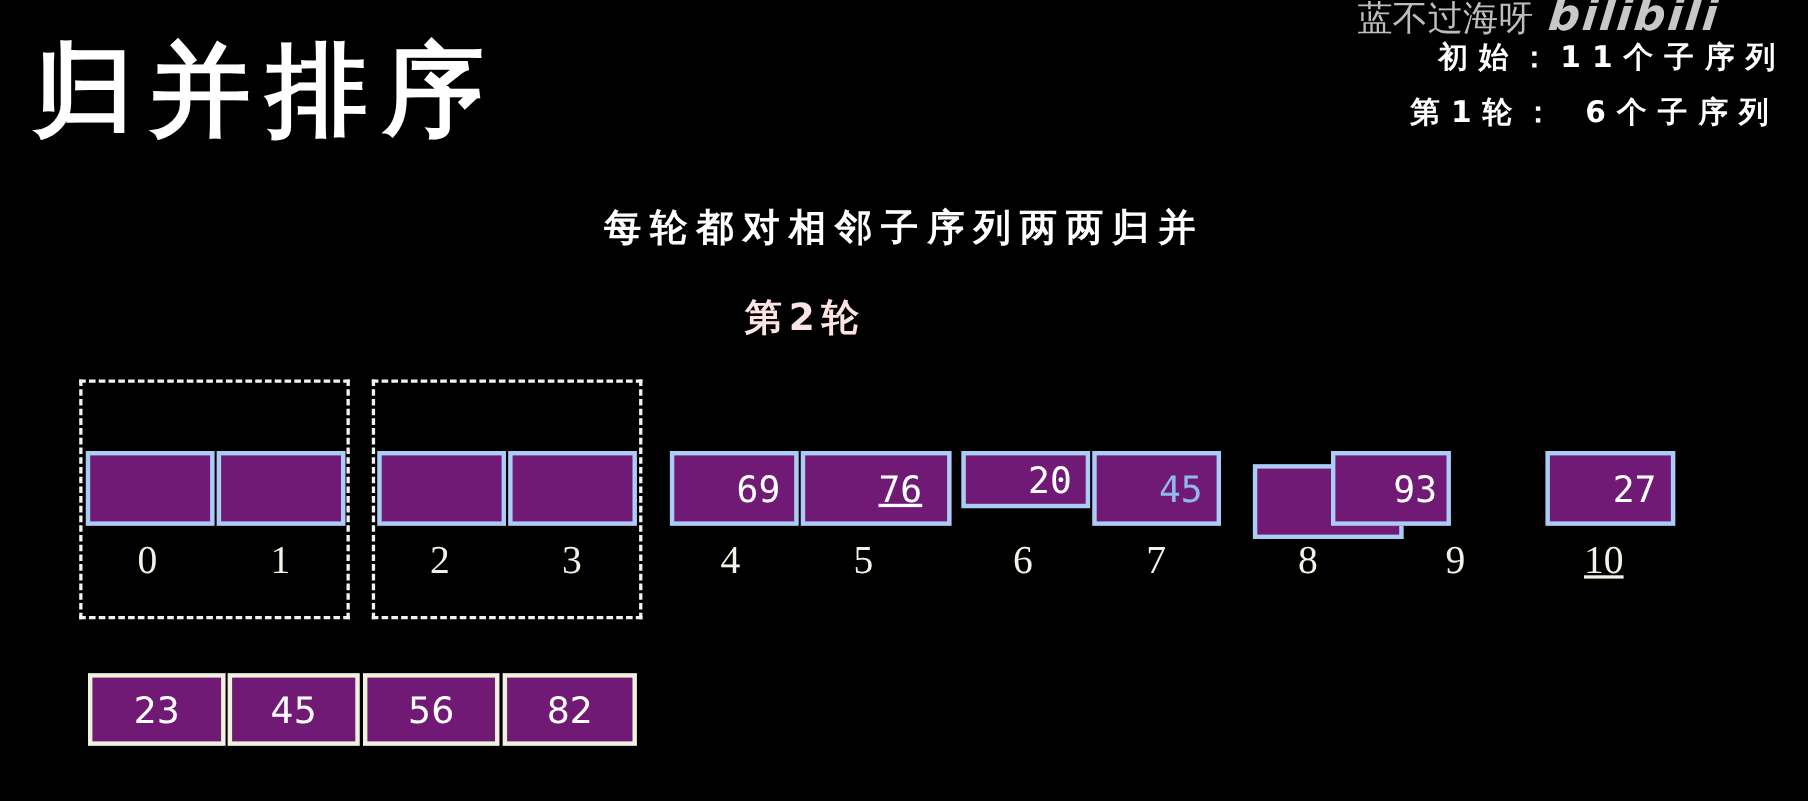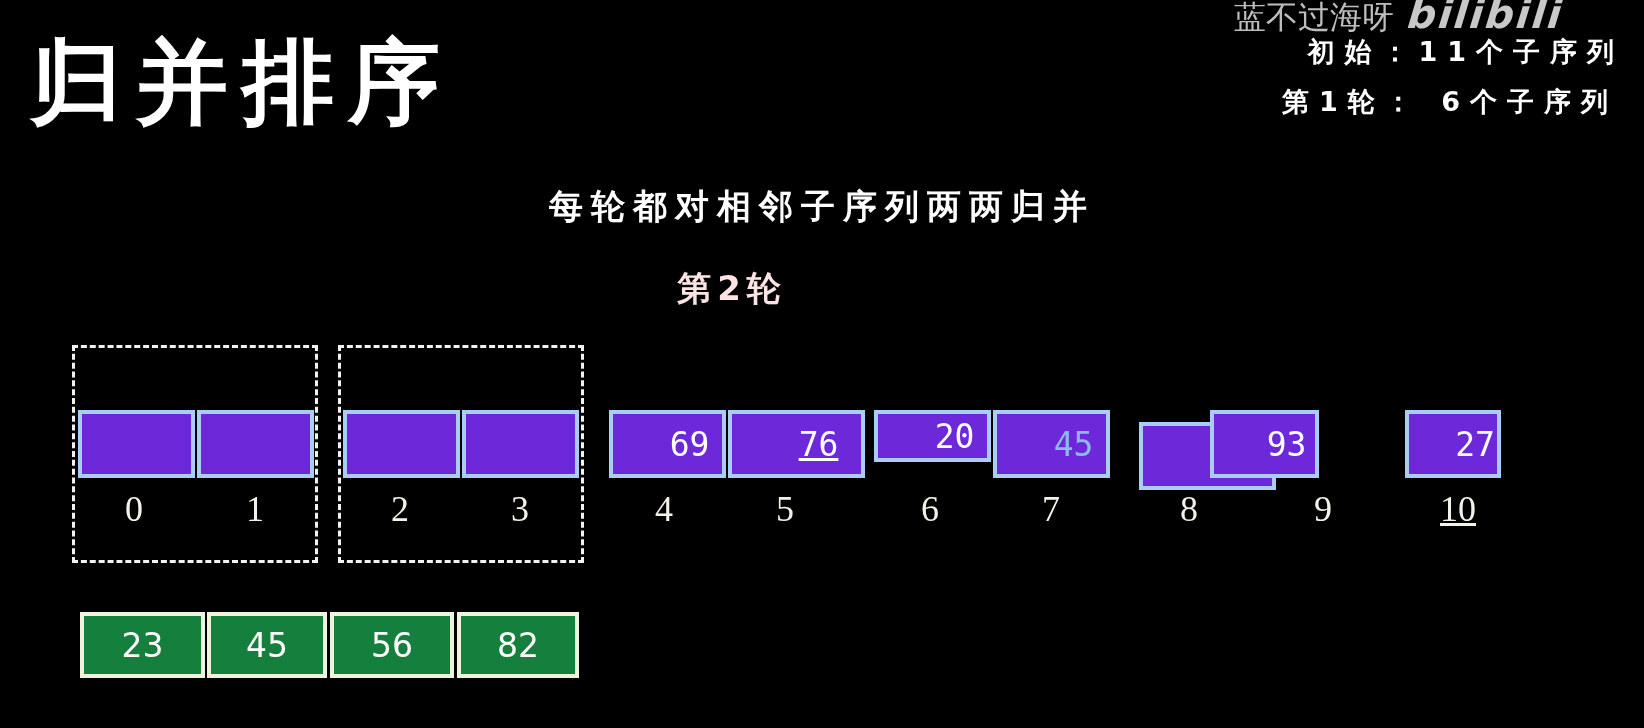--- a/index.html
+++ b/index.html
@@ -29,31 +29,31 @@
     letter-spacing:8px; color:#fff; padding-left:0;
   }
   #round-label {
     left:0; width:1464px; text-align:center; top:266px; font-size:34px; font-weight:bold;
     letter-spacing:6px; color:#fde3e3;
   }
   .dashbox {
     position:absolute; border:3px dashed #f2f2f2; box-sizing:border-box;
   }
   .cell {
-    position:absolute; box-sizing:border-box; border:4px solid #a9cdf4; background:#6d28d9;
+    position:absolute; box-sizing:border-box; border:4px solid #a9cdf4; background:#701a75;
     display:flex; align-items:center; justify-content:center;
     font-family:"DejaVu Sans Mono", monospace; font-size:33px; color:#fff;padding-left:44px;
   }
   .cell.highlight { color:#8fb9ee; }
   .idx {
     position:absolute; top:488px; width:116px; text-align:center;
     font-family:"Liberation Serif", serif; font-size:36px; color:#f4f1e8;
   }
   .mcell {
-    position:absolute; box-sizing:border-box; border:4px solid #eef3dc; background:#15803d;
+    position:absolute; box-sizing:border-box; border:4px solid #eef3dc; background:#701a75;
     top:612px; height:66px; display:flex; align-items:center; justify-content:center;
     font-family:"DejaVu Sans", sans-serif; font-size:33px; color:#fff;
   }
 </style>
 </head>
 <body>
 
 <div id="title" class="abs">归并排序</div>
 
 <div id="watermark" class="abs">
@@ -72,21 +72,21 @@
 <div class="cell" style="left:78px; top:410px; width:117px; height:68px;"></div>
 <div class="cell" style="left:197px; top:410px; width:117px; height:68px;"></div>
 <div class="cell" style="left:343px; top:410px; width:117px; height:68px;"></div>
 <div class="cell" style="left:462px; top:410px; width:117px; height:68px;"></div>
 <div class="cell" style="left:609px; top:410px; width:117px; height:68px;">69</div>
 <div class="cell" style="left:728px; top:410px; width:137px; height:68px;text-decoration:underline;">76</div>
 <div class="cell" style="left:874px; top:410px; width:117px; height:52px;">20</div>
 <div class="cell highlight" style="left:993px; top:410px; width:117px; height:68px;">45</div>
 <div class="cell" style="left:1139px; top:422px; width:137px; height:68px;font-family:Liberation Serif, serif;">16</div>
 <div class="cell" style="left:1210px; top:410px; width:109px; height:68px;">93</div>
-<div class="cell" style="left:1405px; top:410px; width:96px; height:68px;">27</div>
+<div class="cell" style="left:1405px; top:410px; width:118px; height:68px;">27</div>
 
 <div class="idx" style="left:76px;">0</div>
 <div class="idx" style="left:197px;">1</div>
 <div class="idx" style="left:342px;">2</div>
 <div class="idx" style="left:462px;">3</div>
 <div class="idx" style="left:606px;">4</div>
 <div class="idx" style="left:727px;">5</div>
 <div class="idx" style="left:872px;">6</div>
 <div class="idx" style="left:993px;">7</div>
 <div class="idx" style="left:1131px;">8</div>

